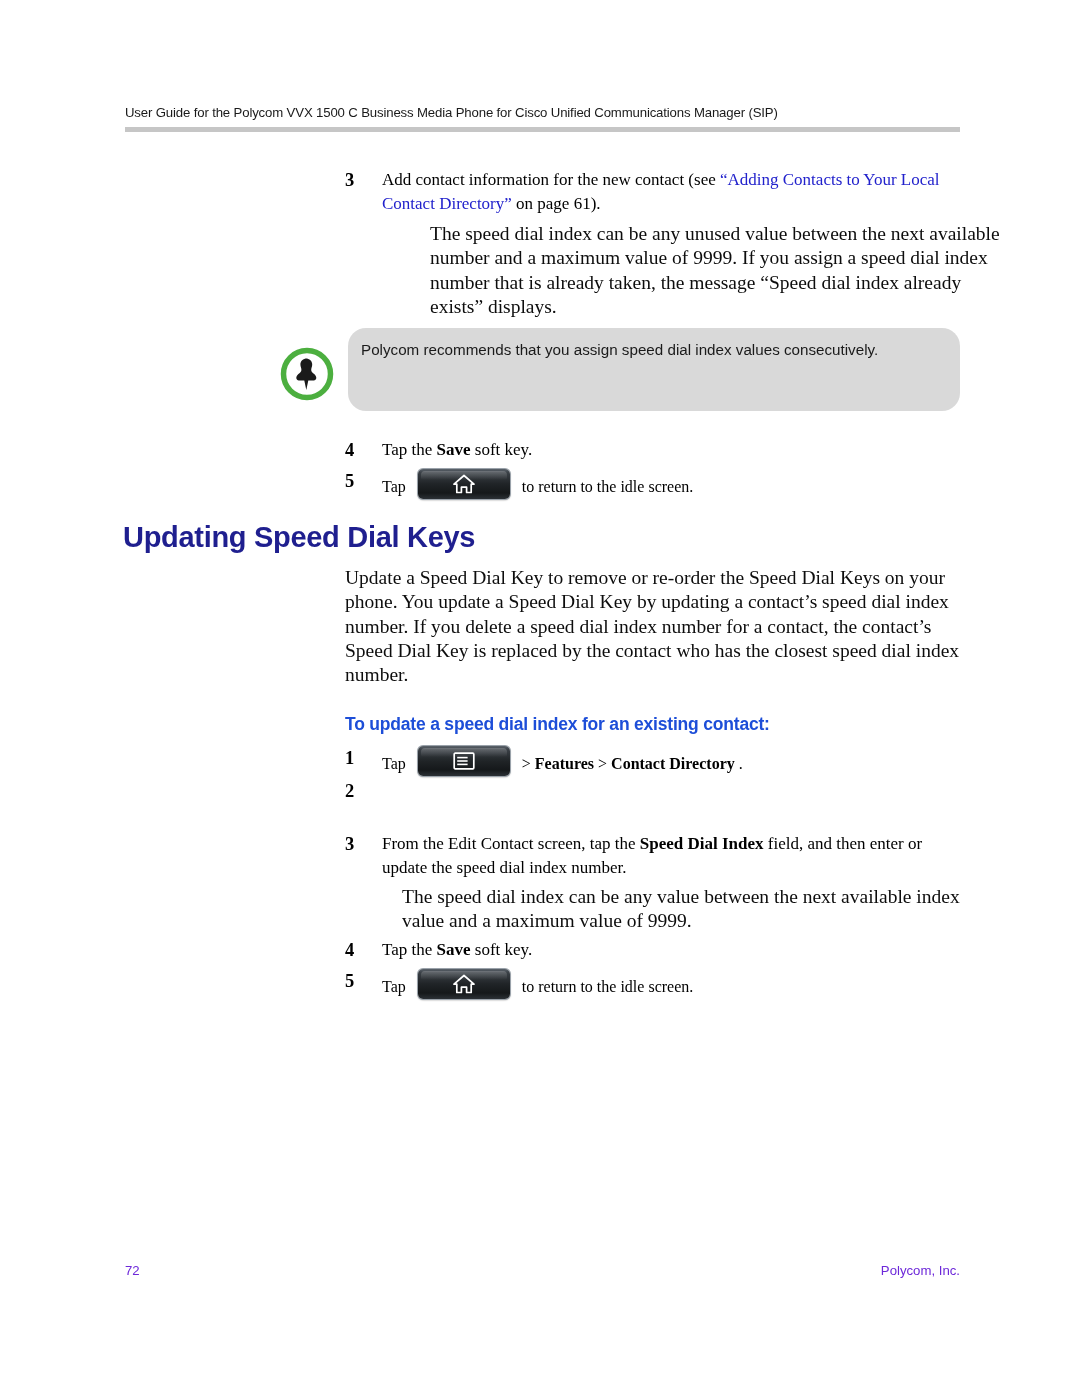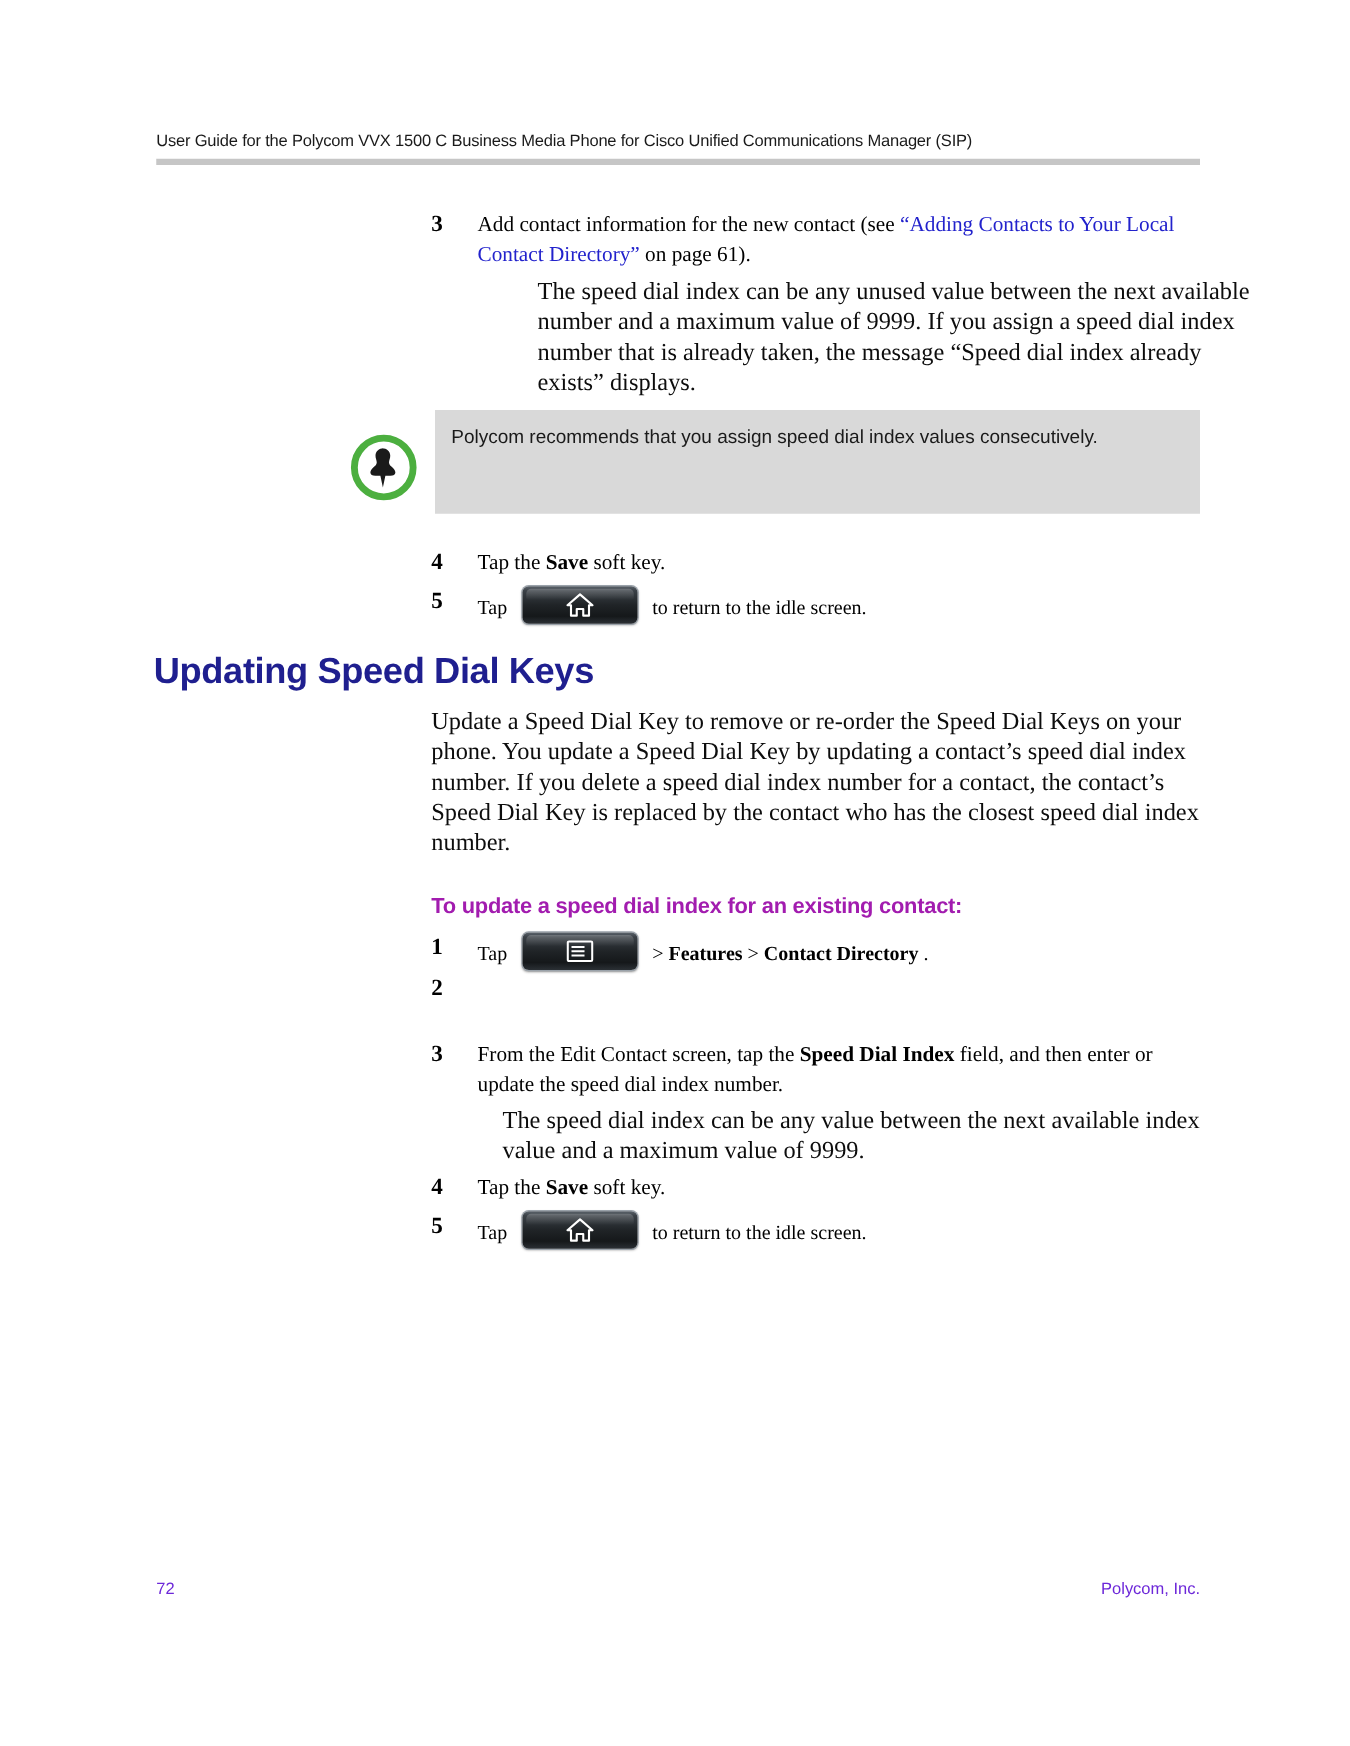--- a/index.html
+++ b/index.html
@@ -104,20 +104,21 @@
     width: 58px;
     height: 58px;
   }
   .note-box {
     position: absolute;
     left: 70px;
     top: 0;
     width: 612px;
     height: 83px;
     background: #d9d9d9;
+    border-radius: 18px;
   }
   .note-text {
     font-family: "Liberation Sans", sans-serif;
     font-size: 15.2px;
     line-height: 24px;
     color: #1a1a1a;
     padding: 10px 0 0 13px;
   }
   .note-text p {
     margin: 0;
@@ -132,21 +133,21 @@
     font-weight: bold;
     font-size: 29px;
     letter-spacing: -0.3px;
     color: #1f1f8f;
   }
   .h3 {
     font-family: "Liberation Sans", sans-serif;
     font-weight: bold;
     font-size: 17.5px;
     letter-spacing: -0.2px;
-    color: #a21caf;
+    color: #1d4ed8;
   }
 
   
   .key {
     display: inline-block;
     vertical-align: middle;
     width: 92px;
     height: 30px;
     border-radius: 5px;
     margin: 0 8px;

